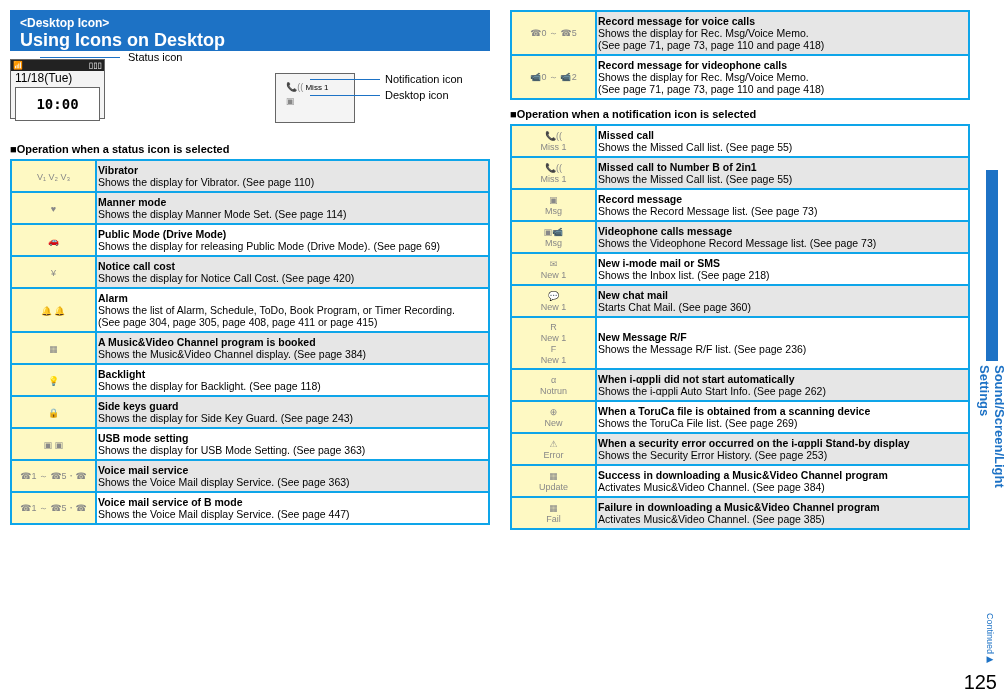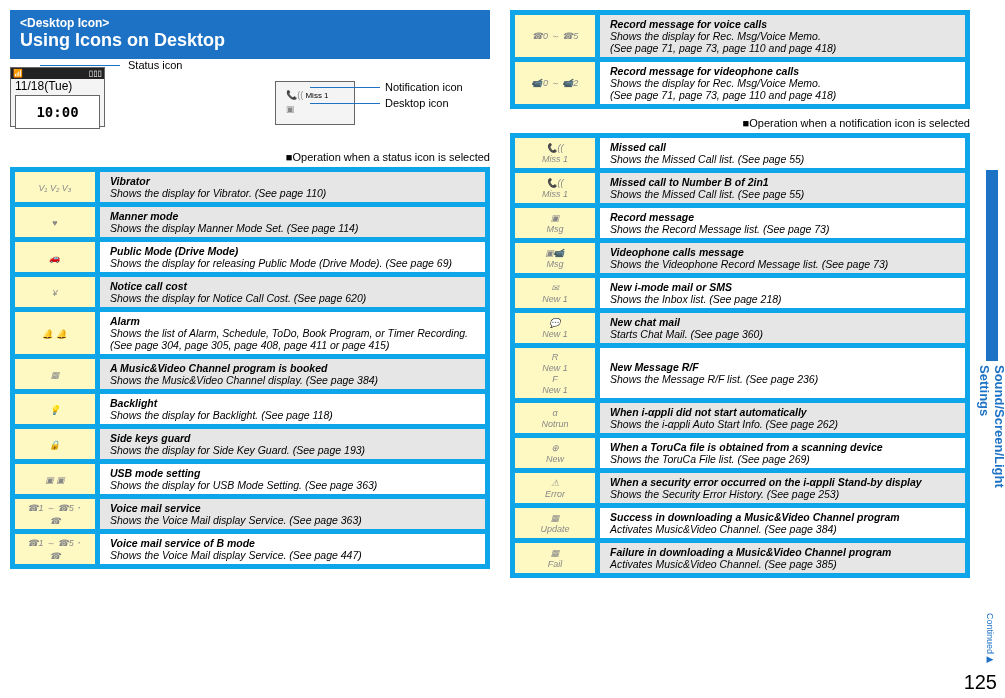--- a/index.html
+++ b/index.html
@@ -23,21 +23,21 @@
   .col {
     flex: 1 1 0;
     min-width: 0;
   }
   .left-col { width: 480px; flex: 0 0 480px; }
   .right-col { width: 460px; flex: 0 0 460px; }
 
   .header-box {
     background: #1d72c5;
     color: #fff;
-    padding: 6px 10px 8px 10px;
+    padding: 6px 10px 0 10px;
     margin-bottom: 8px;
   }
   .header-pre { font-size: 12px; font-weight: bold; }
   .header-title { font-size: 18px; font-weight: bold; }
 
   .diagram-row {
     display: flex;
     align-items: flex-start;
     gap: 10px;
     margin-bottom: 12px;
@@ -66,47 +66,46 @@
     border: 1px solid #666;
     margin: 2px 4px 0 4px;
     background: #fff;
     padding: 8px 2px;
     letter-spacing: 0px;
   }
   .phone-date { font-size: 12px; text-align: left; padding-left: 4px; }
 
   .notif-box {
     width: 80px;
-    height: 44px;
+    height: 50px;
     border: 1px solid #666;
     background: #f4f4f4;
     position: relative;
     margin-top: 6px;
   }
   .notif-row1, .notif-row2 {
     position: absolute;
     left: 10px;
     font-size: 8px;
   }
   .notif-row1 { top: 8px; }
   .notif-row2 { top: 22px; }
 
-  .subhead { font-weight: normal; font-size: 11px; margin: 8px 0 4px 0; text-align: right; }
+  .subhead { font-weight: bold; font-size: 11px; margin: 8px 0 4px 0; }
   .subhead::before { content: "■"; }
 
   table.icon-table {
     width: 100%;
     border-collapse: collapse;
     font-size: 10.5px;
   }
   table.icon-table td {
-    border: 5px solid #0ea5e9;
+    border: 2px solid #0ea5e9;
     vertical-align: middle;
-    padding: 3px 10px;
-    font-style: italic;
+    padding: 3px 1px;
   }
   table.icon-table td.iconcell {
     width: 85px;
     text-align: center;
     font-size: 10px;
     color: #555;
     background: #fef9c3;
   }
   table.icon-table tr.shade td.desccell { background: #e6e6e6; }
   .row-title { font-weight: bold; }
@@ -211,21 +210,21 @@
             <td class="iconcell"><span class="ph">🚗</span></td>
             <td class="desccell">
               <div class="row-title">Public Mode (Drive Mode)</div>
               <div>Shows the display for releasing Public Mode (Drive Mode). (See page 69)</div>
             </td>
           </tr>
           <tr class="shade">
             <td class="iconcell"><span class="ph">¥</span></td>
             <td class="desccell">
               <div class="row-title">Notice call cost</div>
-              <div>Shows the display for Notice Call Cost. (See page 620)</div>
+              <div>Shows the display for Notice Call Cost. (See page 420)</div>
             </td>
           </tr>
           <tr>
             <td class="iconcell"><span class="ph">🔔 🔔</span></td>
             <td class="desccell">
               <div class="row-title">Alarm</div>
               <div>Shows the list of Alarm, Schedule, ToDo, Book Program, or Timer Recording.<br>(See page 304, page 305, page 408, page 411 or page 415)</div>
             </td>
           </tr>
           <tr class="shade">
@@ -239,21 +238,21 @@
             <td class="iconcell"><span class="ph">💡</span></td>
             <td class="desccell">
               <div class="row-title">Backlight</div>
               <div>Shows the display for Backlight. (See page 118)</div>
             </td>
           </tr>
           <tr class="shade">
             <td class="iconcell"><span class="ph">🔒</span></td>
             <td class="desccell">
               <div class="row-title">Side keys guard</div>
-              <div>Shows the display for Side Key Guard. (See page 193)</div>
+              <div>Shows the display for Side Key Guard. (See page 243)</div>
             </td>
           </tr>
           <tr>
             <td class="iconcell"><span class="ph">▣ ▣</span></td>
             <td class="desccell">
               <div class="row-title">USB mode setting</div>
               <div>Shows the display for USB Mode Setting. (See page 363)</div>
             </td>
           </tr>
           <tr class="shade">

